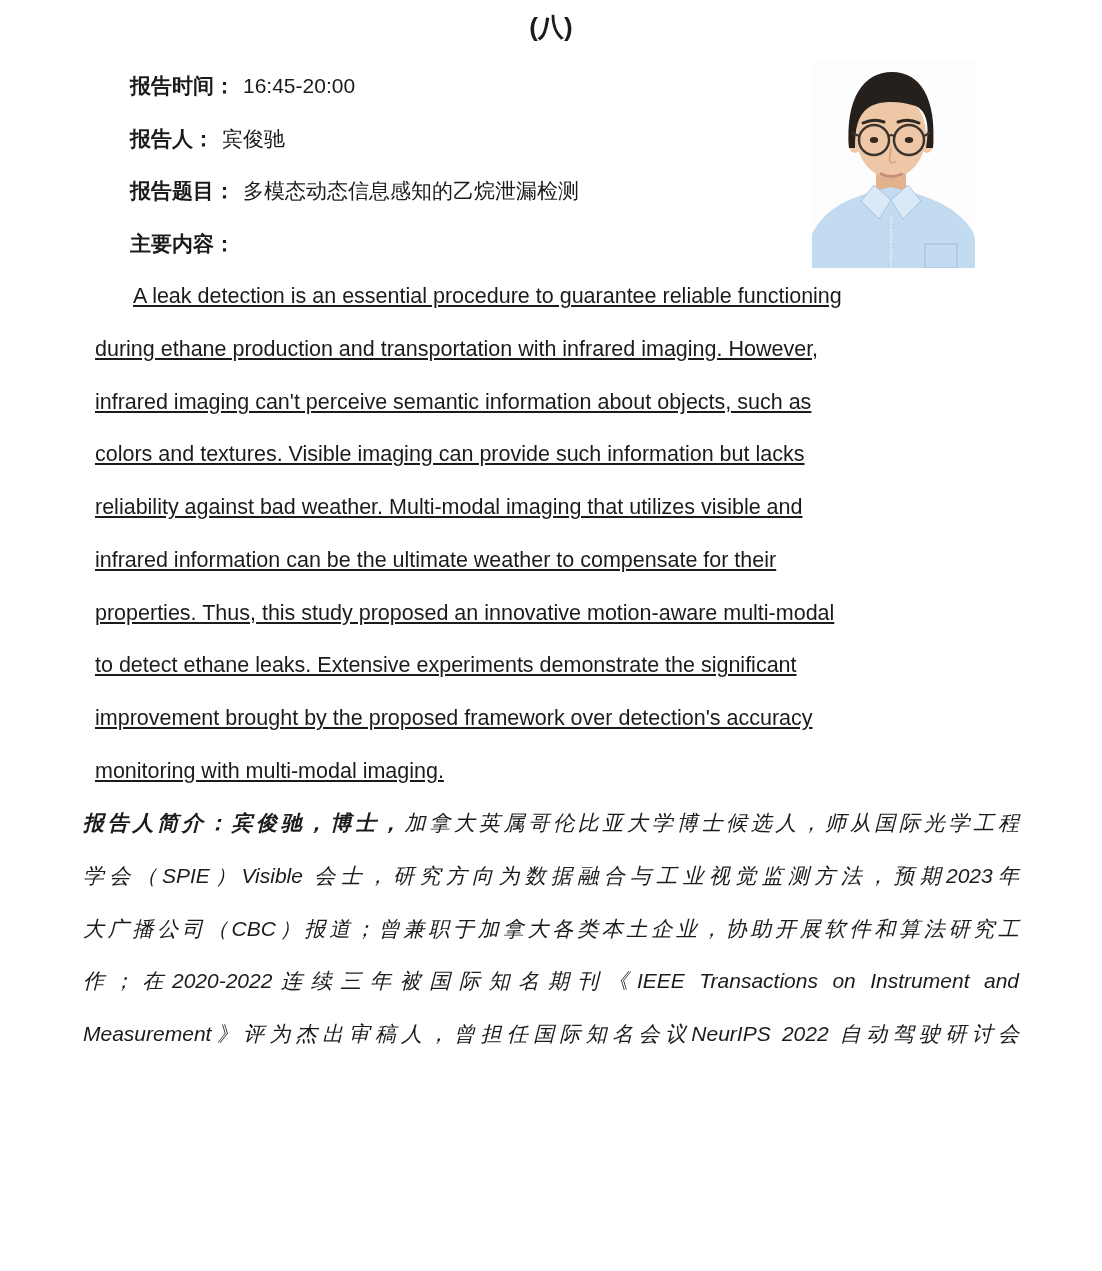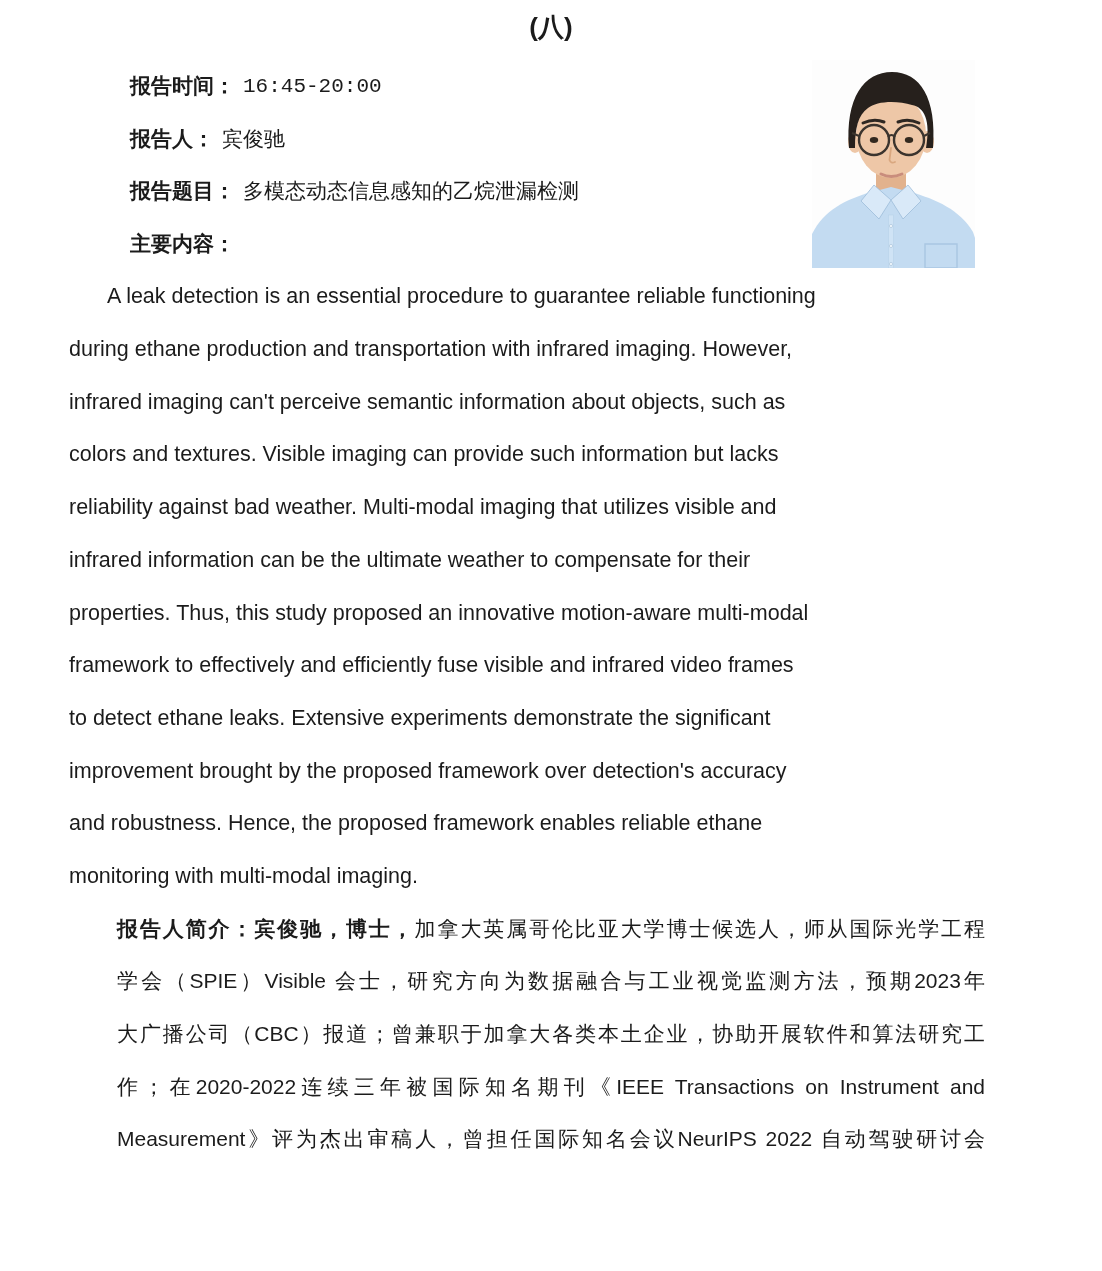--- a/index.html
+++ b/index.html
@@ -10,33 +10,33 @@
     overflow:hidden;
     font-family:"Liberation Sans","DejaVu Sans",sans-serif;
     color:#1b1b1b;
   }
   .title {
     padding-top:10px;
     height:34px; line-height:34px;
     text-align:center;
     font-size:26px; font-weight:700;
   }
-  .meta { margin:16px 0 0 130px;font-family:Liberation Mono, monospace; }
+  .meta { margin:16px 0 0 130px; }
   .meta-row { height:52.6px; display:flex; align-items:center; font-size:21px; }
   .b { font-weight:700; }
   .meta-value { margin-left:8px; }
   .photo {
     position:absolute; left:812px; top:60px;
     width:163px; height:208px;
   }
-  .abstract { margin:0 69px; }
+  .abstract { margin:0 95px;text-decoration:underline; }
   .line { height:52.7px; line-height:52.7px; font-size:21px; }
   .abstract .line { white-space:nowrap; font-size:21.5px; }
   .abstract .indent { padding-left:38px; }
-  .bio { margin:0 117px; }
+  .bio { margin:0 83px;font-style:italic; }
   .jline { text-align:justify; text-align-last:justify; }
 </style>
 </head>
 <body>
 
 <div class="page">
 
   <div class="title">(八)</div>
 
   <div class="meta">
@@ -100,24 +100,22 @@
   </svg>
 
   <div class="abstract">
     <div class="line indent">A leak detection is an essential procedure to guarantee reliable functioning</div>
     <div class="line">during ethane production and transportation with infrared imaging. However,</div>
     <div class="line">infrared imaging can't perceive semantic information about objects, such as</div>
     <div class="line">colors and textures. Visible imaging can provide such information but lacks</div>
     <div class="line">reliability against bad weather. Multi-modal imaging that utilizes visible and</div>
     <div class="line">infrared information can be the ultimate weather to compensate for their</div>
     <div class="line">properties. Thus, this study proposed an innovative motion-aware multi-modal</div>
-    <div class="line">framework to effectively and efficiently fuse visible and infrared video frames</div>
     <div class="line">to detect ethane leaks. Extensive experiments demonstrate the significant</div>
     <div class="line">improvement brought by the proposed framework over detection's accuracy</div>
-    <div class="line">and robustness. Hence, the proposed framework enables reliable ethane</div>
     <div class="line">monitoring with multi-modal imaging.</div>
   </div>
 
   <div class="bio">
     <div class="line jline"><span class="b">报告人简介：宾俊驰，博士，</span><span>加拿大英属哥伦比亚大学博士候选人，师从国际光学工程</span></div>
     <div class="line jline">学会（SPIE）Visible 会士，研究方向为数据融合与工业视觉监测方法，预期2023年</div>
     <div class="line jline">大广播公司（CBC）报道；曾兼职于加拿大各类本土企业，协助开展软件和算法研究工</div>
     <div class="line jline">作；在2020-2022连续三年被国际知名期刊《IEEE Transactions on Instrument and</div>
     <div class="line jline">Measurement》评为杰出审稿人，曾担任国际知名会议NeurIPS 2022 自动驾驶研讨会</div>
   </div>

